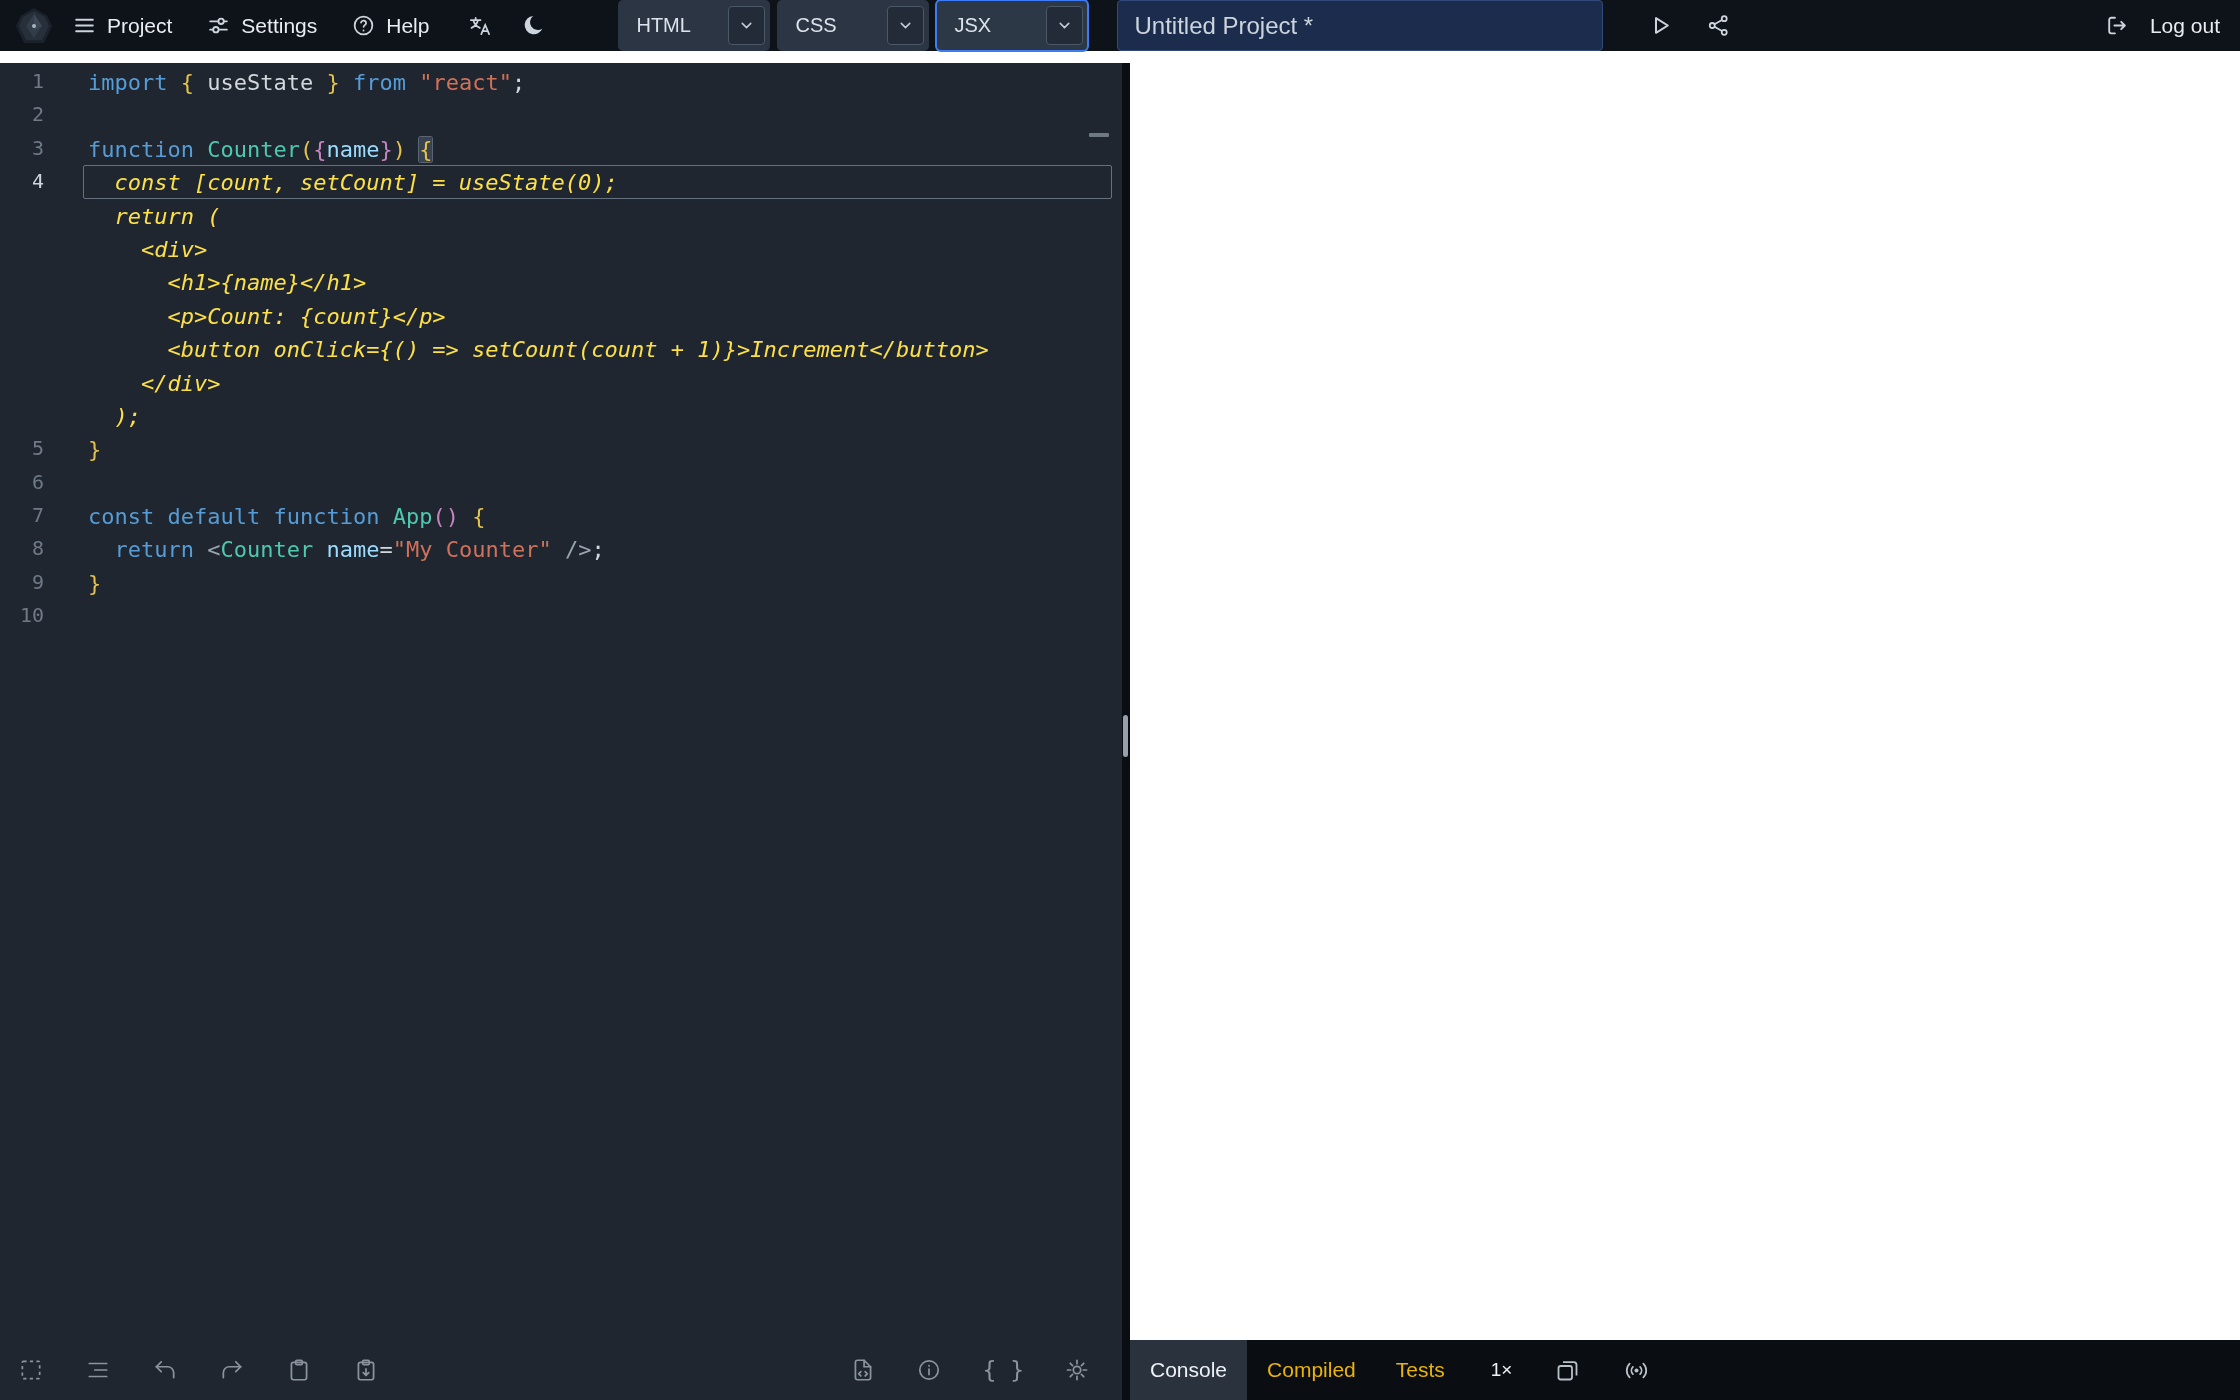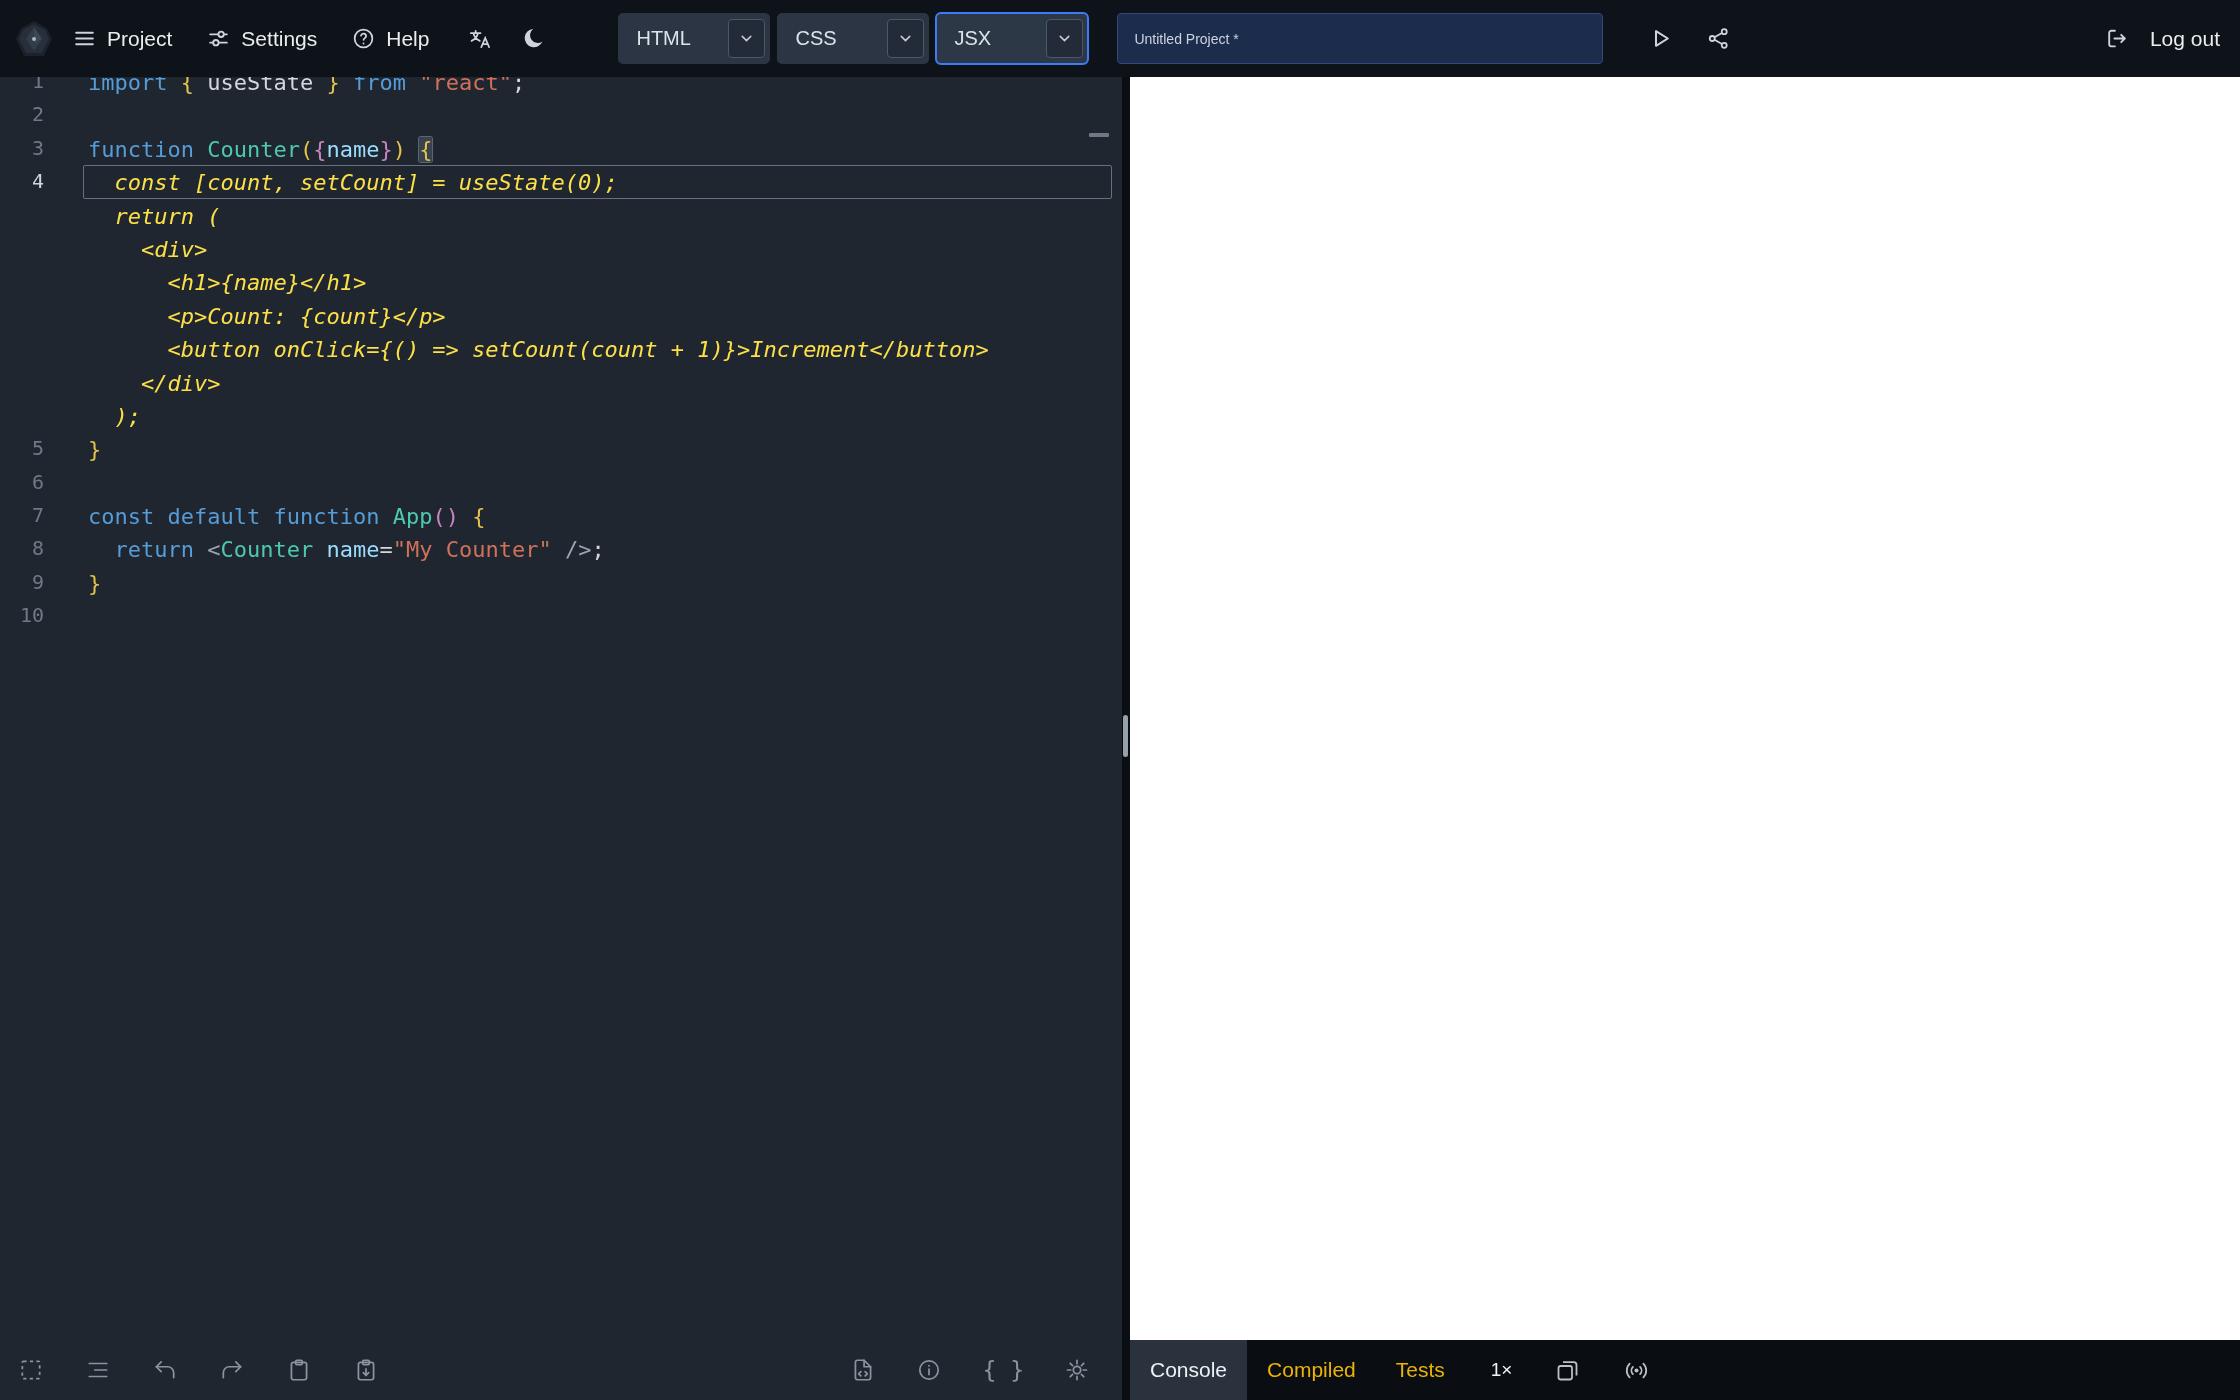--- a/index.html
+++ b/index.html
@@ -2,33 +2,33 @@
 <html><head>
 <meta charset="utf-8">
 <style>
   *{margin:0;padding:0;box-sizing:border-box}
   html,body{width:2240px;height:1400px;overflow:hidden}
   body{position:relative;background:#ffffff;font-family:"Liberation Sans",sans-serif;cursor:default}
   svg{display:block}
   .icon{display:inline-flex;align-items:center;justify-content:center;cursor:pointer;flex:none}
 
   
-  .topbar{position:absolute;top:0;left:0;right:0;height:77px;background:#0d1319;display:flex;align-items:center;padding:0 20px 0 14px;color:#e9edf2;z-index:5}
+  .topbar{position:absolute;top:0;left:0;right:0;height:51px;background:#0d1319;display:flex;align-items:center;padding:0 20px 0 14px;color:#e9edf2;z-index:5}
   .logo{width:40px;height:40px;margin-right:18px;cursor:pointer}
   .menu-item{display:flex;align-items:center;gap:10px;font-size:21px;color:#e9edf2;cursor:pointer;white-space:nowrap}
   .mi-settings{margin-left:34px}
   .mi-help{margin-left:34px}
   .tb-translate{margin-left:38px}
   .tb-moon{margin-left:28px}
   .file-tabs{display:flex;align-items:flex-start;margin-left:72px}
   .file-tab{height:51px;min-width:152px;background:#2b3543;border-radius:5px;display:flex;align-items:center;margin-right:7px;cursor:pointer}
   .file-tab.active{outline:2px solid #3e7cf7;outline-offset:-1px;background:#2d3847}
   .ft-label{flex:1;padding:0 14px 0 18px;font-size:20px;color:#dde3ea}
   .ft-chev{width:37px;height:39px;margin-right:5px;border:1px solid #4b5868;border-radius:4px;background:#222b37;display:flex;align-items:center;justify-content:center;cursor:pointer}
-  .title-input{margin-left:22px;width:486px;height:51px;background:#1c2c4c;border:1px solid #33497b;border-radius:4px;color:#ccd4dd;font-size:14px;font-family:"Liberation Sans",sans-serif;padding:0 16px;outline:none}
+  .title-input{margin-left:22px;width:486px;height:51px;background:#1c2c4c;border:1px solid #33497b;border-radius:4px;color:#ccd4dd;font-size:24px;font-family:"Liberation Sans",sans-serif;padding:0 16px;outline:none}
   .tb-play{margin-left:44px}
   .tb-share{margin-left:32px}
   .logout{margin-left:auto;display:flex;align-items:center;gap:21px;font-size:21px;color:#e9edf2;cursor:pointer;white-space:nowrap}
 
   
   .code-area{position:absolute;left:0;top:63px;width:1122px;bottom:60px;background:#1f2630;overflow:hidden;cursor:text}
   .code-lines{padding-top:2px}
   .line{display:flex;height:33.4px;line-height:33.4px;font-family:"DejaVu Sans Mono",monospace;font-size:22px;white-space:pre}
   .ln{flex:none;width:44px;text-align:right;font-size:20px;color:#6f7a87;user-select:none}
   .lc{flex:1;margin-left:39px;margin-right:10px;padding:0 4px;border:1px solid transparent;border-radius:2px}

